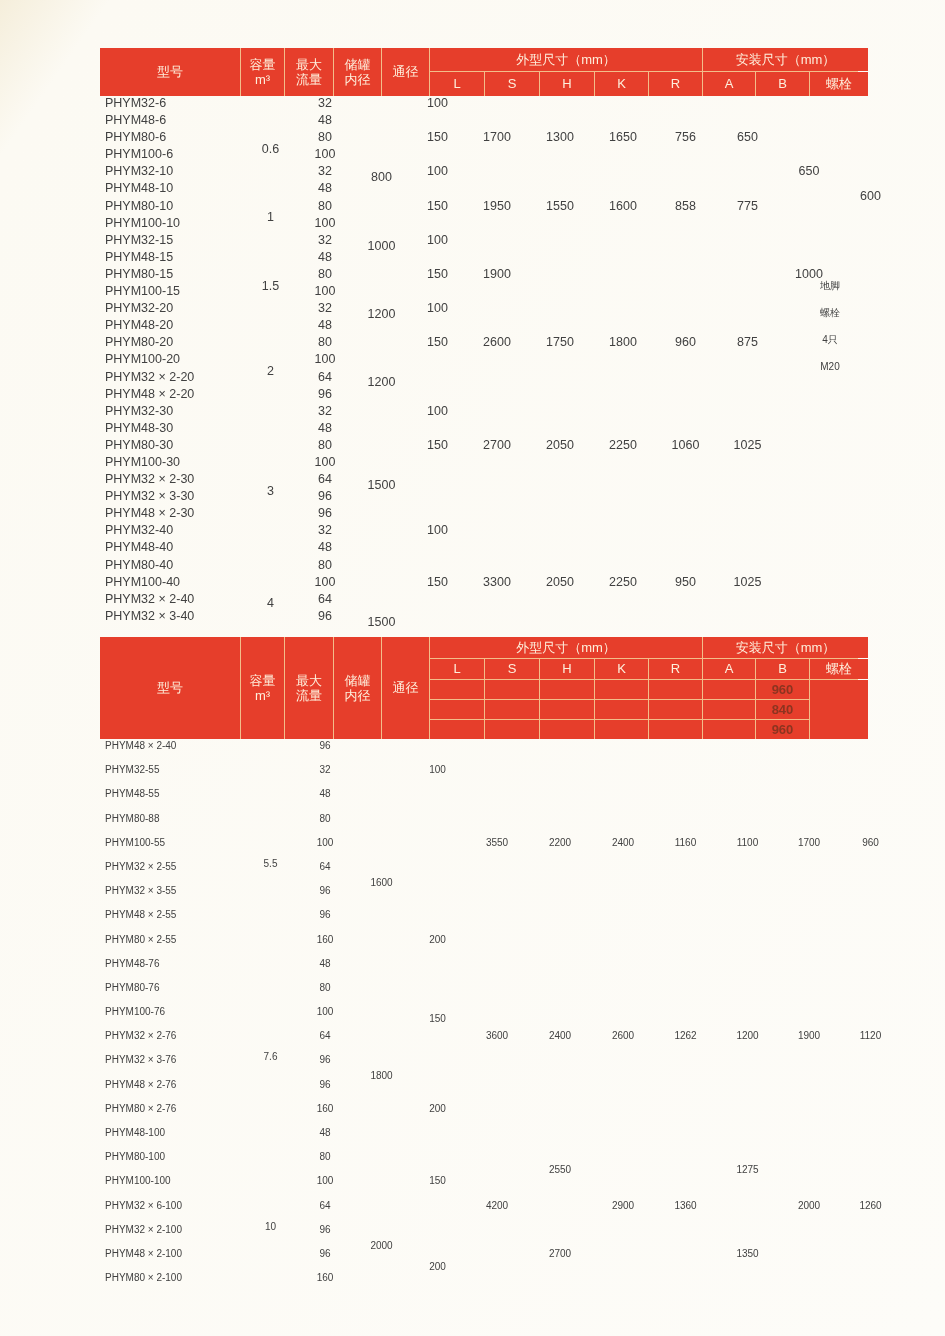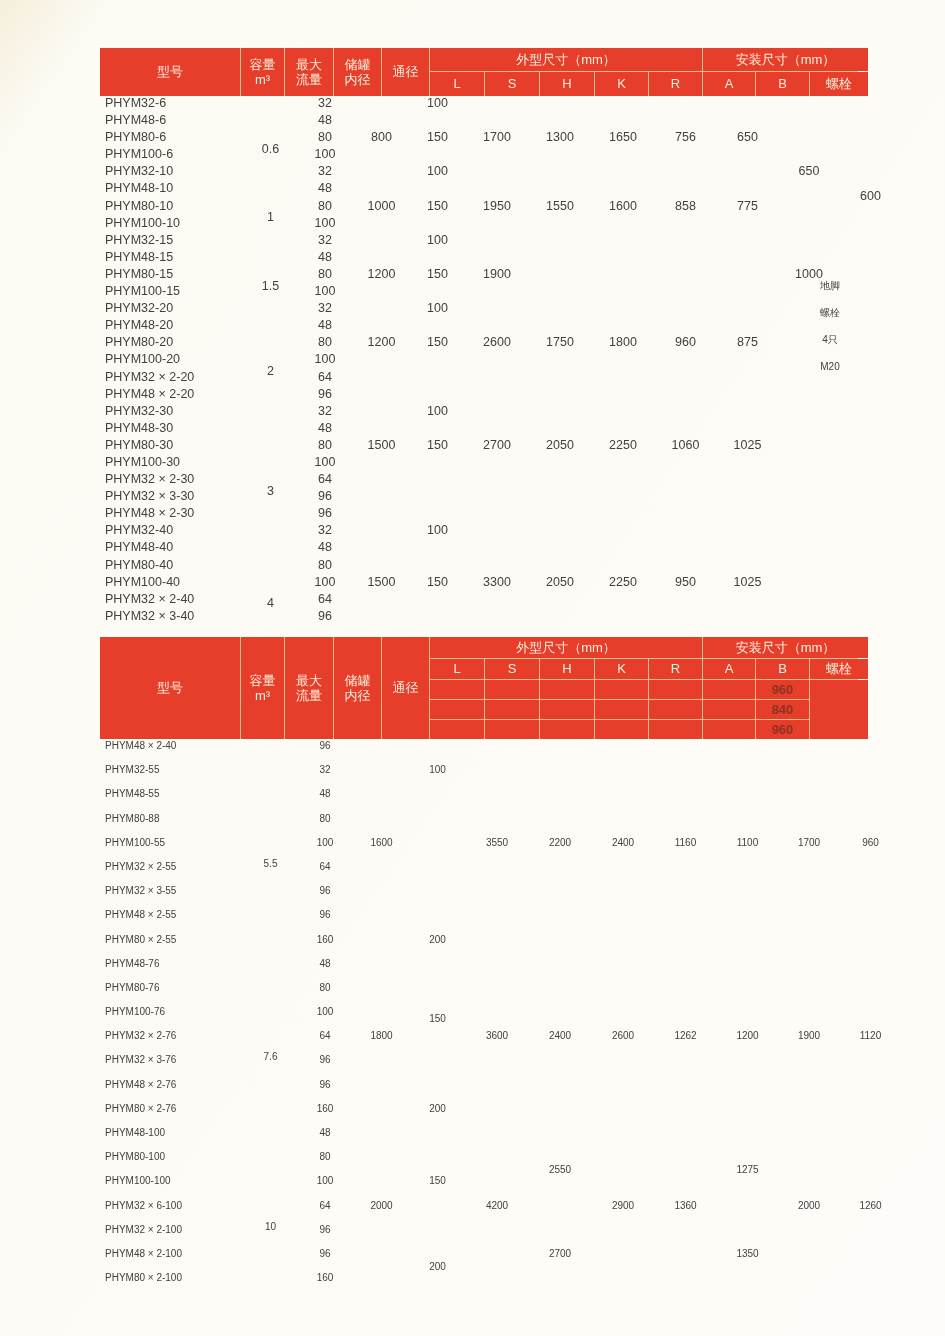--- a/index.html
+++ b/index.html
@@ -31,21 +31,21 @@
   .hval { color:#8c3420; font-weight:bold; }
   
   .tbody { position:absolute; left:100px; width:758px; }
   .t1body { top:96px; }
   .t2body { top:740px; }
   .row { display:flex; align-items:flex-start;gap:9px; }
   .t1body .row { height:17.1px; font-size:12.5px; }
   .t2body .row { height:24.2px; font-size:10px; }
   .cell { flex:none; text-align:center; }
   .c-model { width:140px; text-align:left; padding-left:5px; box-sizing:border-box; }
-  .c-cap  { width:43px;margin-top:21px; } .c-flow { width:48px; } .c-tank { width:47px; }
+  .c-cap  { width:43px;margin-top:21px; } .c-flow { width:48px; } .c-tank { width:47px;margin-top:40px; }
   .c-dn   { width:47px; }
   .c-L { width:54px; } .c-S { width:54px; } .c-H { width:54px; }
   .c-K { width:53px; } .c-R { width:53px; }
   .c-A { width:52px; } .c-B { width:53px; } .c-bolt { width:58px; }
   .t1body .sd { transform:translateY(8px); }
   .t2body .sd { transform:translateY(7px); }
   .t2body .su { transform:translateY(-11px); }
   
   .note {
     position:absolute; left:801px; top:272px; width:58px;

